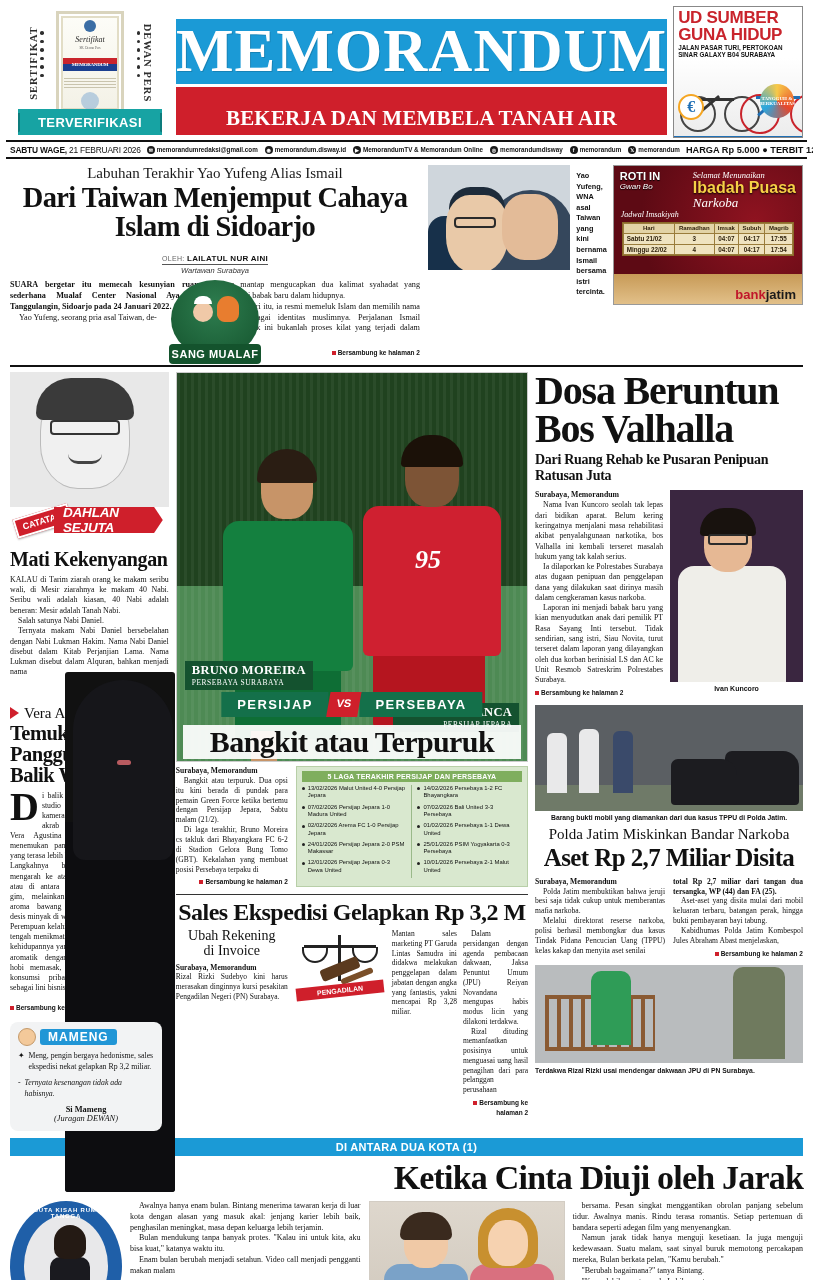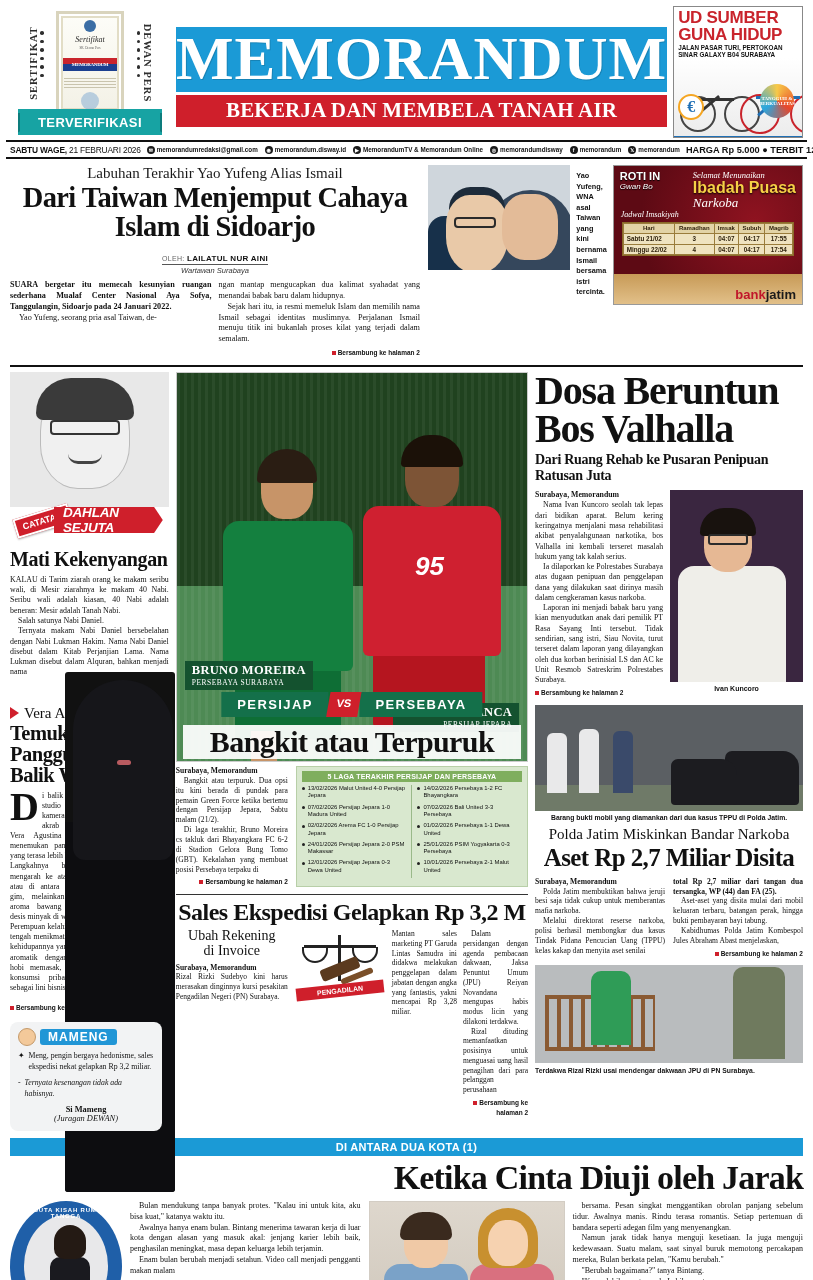--- a/index.html
+++ b/index.html
@@ -45,21 +45,21 @@
   .ribbon:before,.ribbon:after{content:"";position:absolute;top:4px;width:12px;height:26px;background:#0d7c7c;}
   .ribbon:before{left:-10px; clip-path:polygon(0 0,100% 0,100% 70%,0 100%);}
   .ribbon:after{right:-10px; clip-path:polygon(0 0,100% 0,100% 100%,0 70%);}
 
   .title-block { flex:1; display:flex; flex-direction:column; justify-content:center; padding-top:10px;}
   .mem-bar { background:#1b9ad6; text-align:center; padding:2px 0 4px; }
   .mem-bar h1 {
     font-family:"Liberation Serif", serif; color:#fff; font-size:61px; line-height:.98;
     letter-spacing:1px; font-weight:bold; text-shadow:1px 1px 0 rgba(0,0,0,.15);
   }
-  .tagline-bar { background:#cf1f2b; margin-top:3px; padding:3px 0 4px; text-align:center;}
+  .tagline-bar { background:#cf1f2b; margin-top:3px; padding:19px 0 4px; text-align:center;}
   .tagline-bar h2 { font-family:"Liberation Serif",serif; color:#fff; font-size:21px; font-weight:bold; letter-spacing:.2px;}
 
   .ad-block { width:215px; border:1px solid #888; background:#f2eee6; position:relative; overflow:hidden;}
   .ad-head { background:#fff; padding:2px 4px 0;}
   .ad-head .ah1 { color:#c9242c; font-family:"Liberation Sans",sans-serif; font-weight:bold; font-size:17px; line-height:1; letter-spacing:-.3px;}
   .ad-head .ah2 { color:#111; font-family:"Liberation Sans",sans-serif; font-weight:bold; font-size:6.3px; margin-top:1px;}
   .ad-bikes { position:relative; height:78px; background:linear-gradient(#ffffff,#ececec);}
   .bike { position:absolute; }
   .bike .wheel{ position:absolute; border:2.5px solid #444; border-radius:50%;}
   .bike .bar{ position:absolute; background:#333; height:2.5px; transform-origin:left center;}
@@ -192,21 +192,21 @@
   .pl-green .jer{position:absolute; left:10px; top:90px; width:130px;height:150px; background:#14803f; border-radius:16px 16px 6px 6px;}
   .pl-green .hd{position:absolute; left:48px; top:26px; width:52px;height:62px;border-radius:42%; background:#c79468;}
   .pl-green .hr{position:absolute; left:44px; top:18px; width:60px;height:34px;border-radius:30px 30px 4px 4px; background:#2a1d13;}
   .pl-green .sh{position:absolute; left:22px; top:236px; width:106px;height:72px; background:#0e6e35; border-radius:4px;}
   .pl-green .lg{position:absolute; left:38px; top:300px; width:26px;height:30px; background:#c79468;}
   .pl-red { position:absolute; right:14px; bottom:0; width:160px; height:340px;}
   .pl-red .jer{position:absolute; left:10px; top:85px; width:138px;height:150px; background:#cf2030; border-radius:16px 16px 6px 6px;}
   .pl-red .hd{position:absolute; left:52px; top:22px; width:54px;height:64px;border-radius:42%; background:#7d5436;}
   .pl-red .hr{position:absolute; left:48px; top:14px; width:62px;height:32px;border-radius:30px 30px 4px 4px; background:#1b1108;}
   .pl-red .sh{position:absolute; left:20px; top:232px; width:112px;height:74px; background:#b5151f; border-radius:4px;}
-  .pl-red .num{position:absolute; left:62px; top:130px; color:#fff; font-family:Liberation Sans, sans-serif; font-weight:bold; font-size:26px; font-style:italic;}
+  .pl-red .num{position:absolute; left:62px; top:124px; color:#fff; font-family:Liberation Serif, serif; font-weight:bold; font-size:26px; font-style:italic;}
   .tag-name { position:absolute; background:#14522f; color:#fff; padding:2px 7px 3px; }
   .tag-name .n1{ font-family:"Liberation Serif",serif; font-weight:bold; font-size:12.5px; letter-spacing:.3px;}
   .tag-name .n2{ font-family:"Liberation Serif",serif; font-size:7.5px; letter-spacing:.5px;}
   .tag-l { left:8px; top:288px; }
   .tag-r { right:8px; top:330px; text-align:right;}
   .vs-bar { position:absolute; left:50%; transform:translateX(-50%); bottom:44px; display:flex; align-items:stretch; }
   .vs-bar .vs-side{ background:#14704a; color:#fff; font-family:"Liberation Sans",sans-serif; font-weight:bold; font-size:13px;
         padding:5px 16px; letter-spacing:1.4px;}
   .vs-bar .vs-mid{ background:#cf1f2b; color:#fff; font-family:"Liberation Sans",sans-serif; font-weight:bold; font-size:11px;
         padding:5px 8px; transform:skewX(-10deg);}
@@ -436,20 +436,28 @@
       <div class="headline-1">Dari Taiwan Menjemput Cahaya Islam di Sidoarjo</div>
       <div class="byline">
         <div class="b1"><em>OLEH:</em> <span>LAILATUL NUR AINI</span></div>
         <div class="b2">Wartawan Surabaya</div>
       </div>
       <div class="top-cols">
         <div class="col">
           <p class="first"><b>SUARA bergetar itu memecah kesunyian ruangan sederhana Mualaf Center Nasional Aya Sofya, Tanggulangin, Sidoarjo pada 24 Januari 2022.</b></p>
           <p>Yao Yufeng, seorang pria asal Taiwan, de-</p>
         </div>
+        <div class="mualaf-logo">
+          <div class="ml-circ"></div>
+          <div class="ml-p a"></div>
+            <div class="ml-cap"></div>
+          <div class="ml-p b"></div>
+            <div class="ml-hij"></div>
+          <div class="ml-band">SANG MUALAF</div>
+        </div>
         <div class="col">
           <p class="first">ngan mantap mengucapkan dua kalimat syahadat yang menandai babak baru dalam hidupnya.</p>
           <p>Sejak hari itu, ia resmi memeluk Islam dan memilih nama Ismail sebagai identitas muslimnya. Perjalanan Ismail menuju titik ini bukanlah proses kilat yang terjadi dalam semalam.</p>
           <div class="contlink">
             <span class="sq"></span><span>Bersambung ke halaman 2</span>
           </div>
         </div>
       </div>
     </div>
 
@@ -785,22 +793,22 @@
           <div class="ab-ph">
               <div class="b"></div>
               <div class="f"></div>
               <div class="h"></div>
             </div>
         </div>
         <div class="ab-arc">SEJUTA KISAH RUMAH TANGGA</div>
 
       </div>
       <div class="bcol">
+        <p>Awalnya hanya enam bulan. Bintang menerima tawaran kerja di luar kota dengan alasan yang masuk akal: jenjang karier lebih baik, penghasilan meningkat, masa depan keluarga lebih terjamin.</p>
         <p>Bulan mendukung tanpa banyak protes. "Kalau ini untuk kita, aku bisa kuat," katanya waktu itu.</p>
-        <p>Awalnya hanya enam bulan. Bintang menerima tawaran kerja di luar kota dengan alasan yang masuk akal: jenjang karier lebih baik, penghasilan meningkat, masa depan keluarga lebih terjamin.</p>
         <p>Enam bulan berubah menjadi setahun. Video call menjadi pengganti makan malam</p>
       </div>
       <div class="illus">
         <div class="wall"></div>
         <div class="m-b"></div>
           <div class="m-h"></div>
           <div class="m-hair"></div>
         <div class="f-b"></div>
           <div class="f-hair"></div>
           <div class="f-face"></div>

